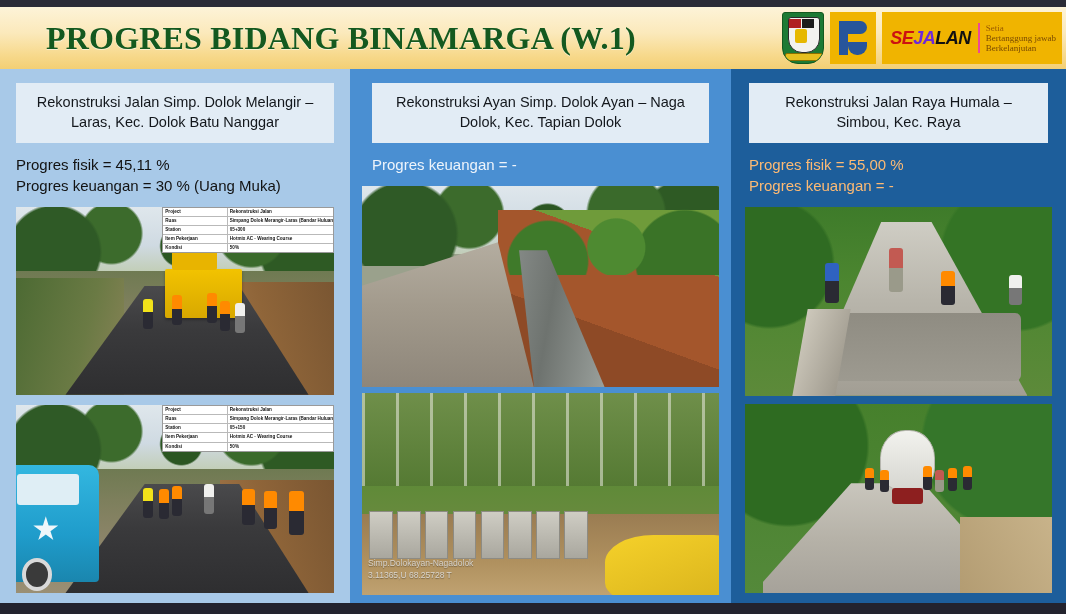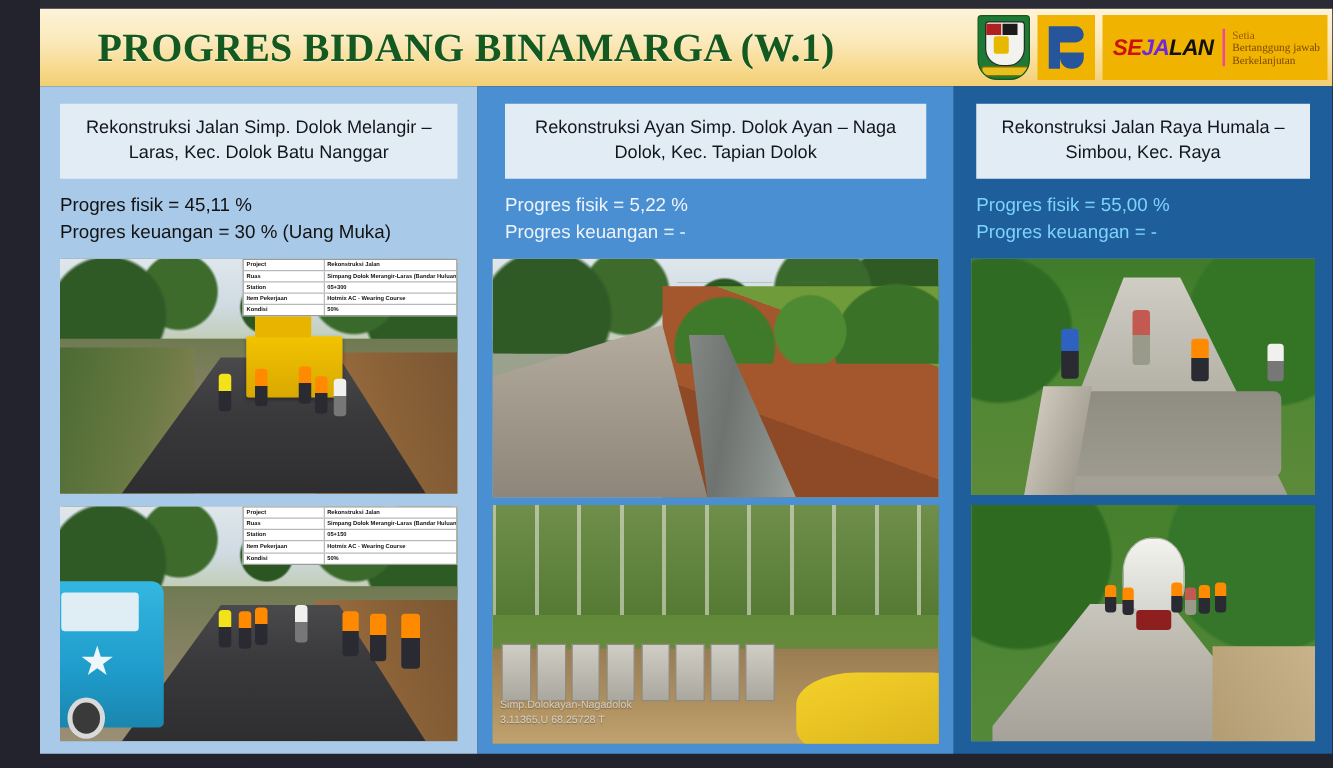--- a/index.html
+++ b/index.html
@@ -2,21 +2,21 @@
 <html><head>
 <meta charset="utf-8">
 <style>
   * { margin:0; padding:0; box-sizing:border-box; }
   html,body { background:#23232e; }
   body {
     width:1066px; height:614px;
     font-family:"Liberation Sans", sans-serif;
     overflow:hidden; position:relative;
   }
-  .slide { position:absolute; inset:0; display:flex; flex-direction:column;margin-left:32px; }
+  .slide { position:absolute; inset:0; display:flex; flex-direction:column; }
 
   
   .rail-top { height:7px; background:#2b2b36; flex:0 0 auto; }
   .rail-bottom { height:11px; background:#23232e; flex:0 0 auto; }
 
   
   .header {
     flex:0 0 62px; position:relative;
     background:linear-gradient(180deg,#fdf3d8 0%,#fbe9bb 42%,#f7d98c 78%,#f3cf74 100%);
     display:flex; align-items:center;
@@ -84,21 +84,21 @@
     padding:10px 8px 11px 8px; text-align:center;
     font-size:14.5px; line-height:1.35; color:#13171c;
   }
   .col-1 .card { margin:14px 16px 0 16px; }
   .col-2 .card { margin:14px 22px 0 22px; }
   .col-3 .card { margin:14px 18px 0 18px; }
 
   .stats { padding:12px 2px 0 16px; line-height:1.38; font-size:15px; }
   .col-1 .stats { color:#121212; }
   .col-2 .stats { color:#eef4fb; padding-left:22px; }
-  .col-3 .stats { color:#7dd3fc; padding-left:18px; }
+  .col-3 .stats { color:#fdba74; padding-left:18px; }
 
   .photos { flex:1 1 auto; display:flex; flex-direction:column; min-height:0; padding:10px 16px 10px 16px; gap:10px; }
   .col-2 .photos { padding:10px 12px 8px 12px; gap:6px; }
   .col-3 .photos { padding:10px 14px 10px 14px; gap:8px; }
   .photo { position:relative; flex:1 1 0; overflow:hidden; background:#9aa18c; }
 
   
   .sky { position:absolute; left:0; right:0; top:0; height:34%;
          background:linear-gradient(180deg,#dfe7ec 0%,#cfdae2 60%,#c2ceb8 100%); }
   .canopy { position:absolute; left:0; right:0; top:0; height:40%;
@@ -348,21 +348,20 @@
               </div>
           </div>
         </div>
 
       </div>
     </div>
 
     <div class="col col-2">
       <div class="card">Rekonstruksi Ayan Simp. Dolok Ayan – Naga Dolok, Kec. Tapian Dolok</div>
       <div class="stats">
-        <div class="stat-line">Progres fisik = 5,22 %</div>
         <div class="stat-line">Progres keuangan = -</div>
       </div>
       <div class="photos">
 
         <div class="photo">
           <div class="sky"></div>
           <div class="canopy"></div>
           <div class="d-slope"></div>
           <div class="d-green"></div>
           <div class="d-road"></div>

